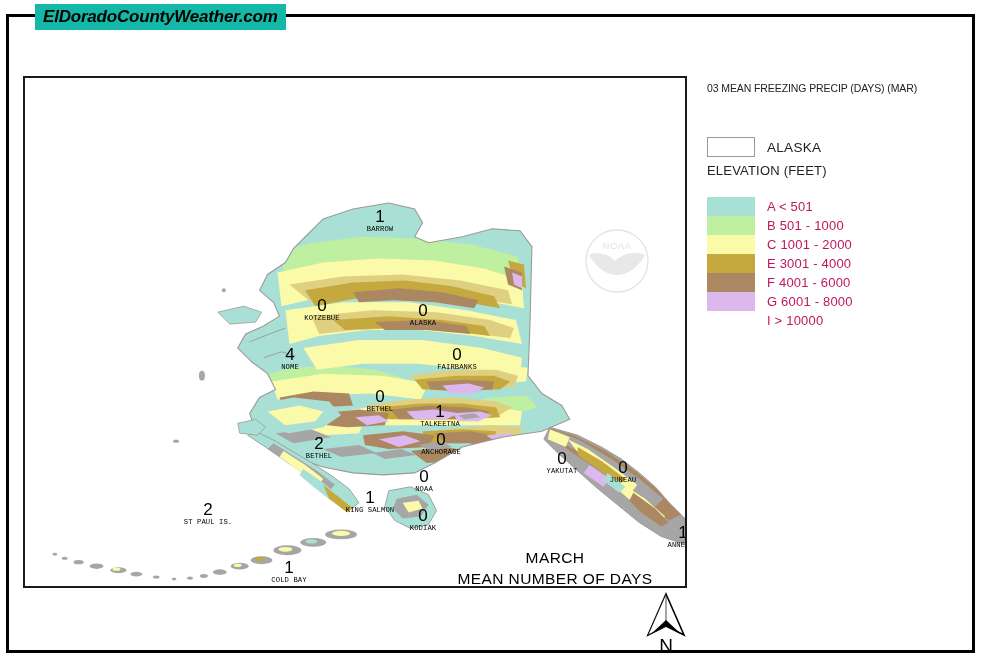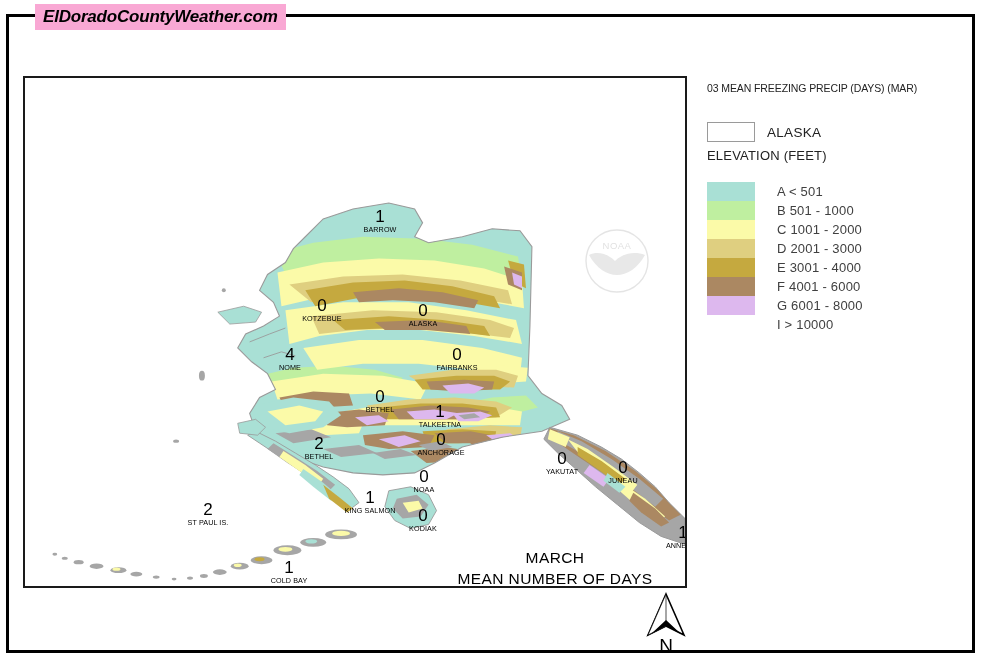--- a/index.html
+++ b/index.html
@@ -21,21 +21,21 @@
     position: absolute;
     left: 6px; top: 14px;
     width: 969px; height: 639px;
     border: 3px solid #000;
     background: transparent;
   }
   #title-notch {
     position: absolute;
     left: 26px; top: 0px;
     height: 26px;
-    background: #f9a8d4;
+    background: #14b8a6;
     padding: 0 8px;
     display: flex; align-items: center;
     transform: translateY(-50%);
   }
   #site-title {
     font-size: 17px;
     font-weight: bold;
     font-style: italic;
     color: #000;
     letter-spacing: -0.2px;
@@ -90,35 +90,35 @@
     font-family: "Liberation Sans", sans-serif;
   }
   .city .nm {
     display: block;
     font-size: 7.2px;
     color: #000;
     line-height: 1.1;
     margin-top: 1px;
     letter-spacing: 0.1px;
     white-space: nowrap;
-    font-family: Liberation Sans, sans-serif;
+    font-family: Liberation Mono, monospace;
   }
 
   
   #legend {
     position: absolute;
     left: 707px; top: 82px;
     width: 260px;
   }
   #legend-title {
     font-size: 10.5px;
     color: #222;
     letter-spacing: -0.1px;
     white-space: nowrap;
-    margin-bottom: 28px;
+    margin-bottom: 43px;
   }
   .alaska-row {
     display: flex; align-items: center;
     margin-bottom: 6px;
   }
   .alaska-swatch {
     width: 48px; height: 20px;
     background: #fff;
     border: 1.5px solid #9a9a9a;
   }
@@ -137,23 +137,23 @@
   .elev-row {
     display: flex; align-items: center;
     height: 19px;
   }
   .elev-swatch {
     width: 48px; height: 19px;
     flex: 0 0 48px;
   }
   .elev-swatch.empty { background: transparent; }
   .elev-label {
-    margin-left: 22px;
+    margin-left: 12px;
     font-size: 13px;
-    color: #404040;
+    color: #be185d;
     letter-spacing: 0.2px;
     white-space: nowrap;
   }
 
   
   #compass {
     position: absolute;
     left: 638px; top: 592px;
     width: 56px; height: 62px;
     text-align: center;
@@ -450,24 +450,20 @@
     </div>
     <div class="elev-row">
       <div class="elev-swatch" style="background: rgb(191, 239, 160);"></div>
       <div class="elev-label">B 501 - 1000</div>
     </div>
     <div class="elev-row">
       <div class="elev-swatch" style="background: rgb(251, 250, 168);"></div>
       <div class="elev-label">C 1001 - 2000</div>
     </div>
     <div class="elev-row">
-      <div class="elev-swatch" style="background: rgb(223, 207, 128);"></div>
-      <div class="elev-label">D 2001 - 3000</div>
-    </div>
-    <div class="elev-row">
       <div class="elev-swatch" style="background: rgb(197, 169, 63);"></div>
       <div class="elev-label">E 3001 - 4000</div>
     </div>
     <div class="elev-row">
       <div class="elev-swatch" style="background: rgb(171, 136, 98);"></div>
       <div class="elev-label">F 4001 - 6000</div>
     </div>
     <div class="elev-row">
       <div class="elev-swatch" style="background: rgb(221, 184, 238);"></div>
       <div class="elev-label">G 6001 - 8000</div>

